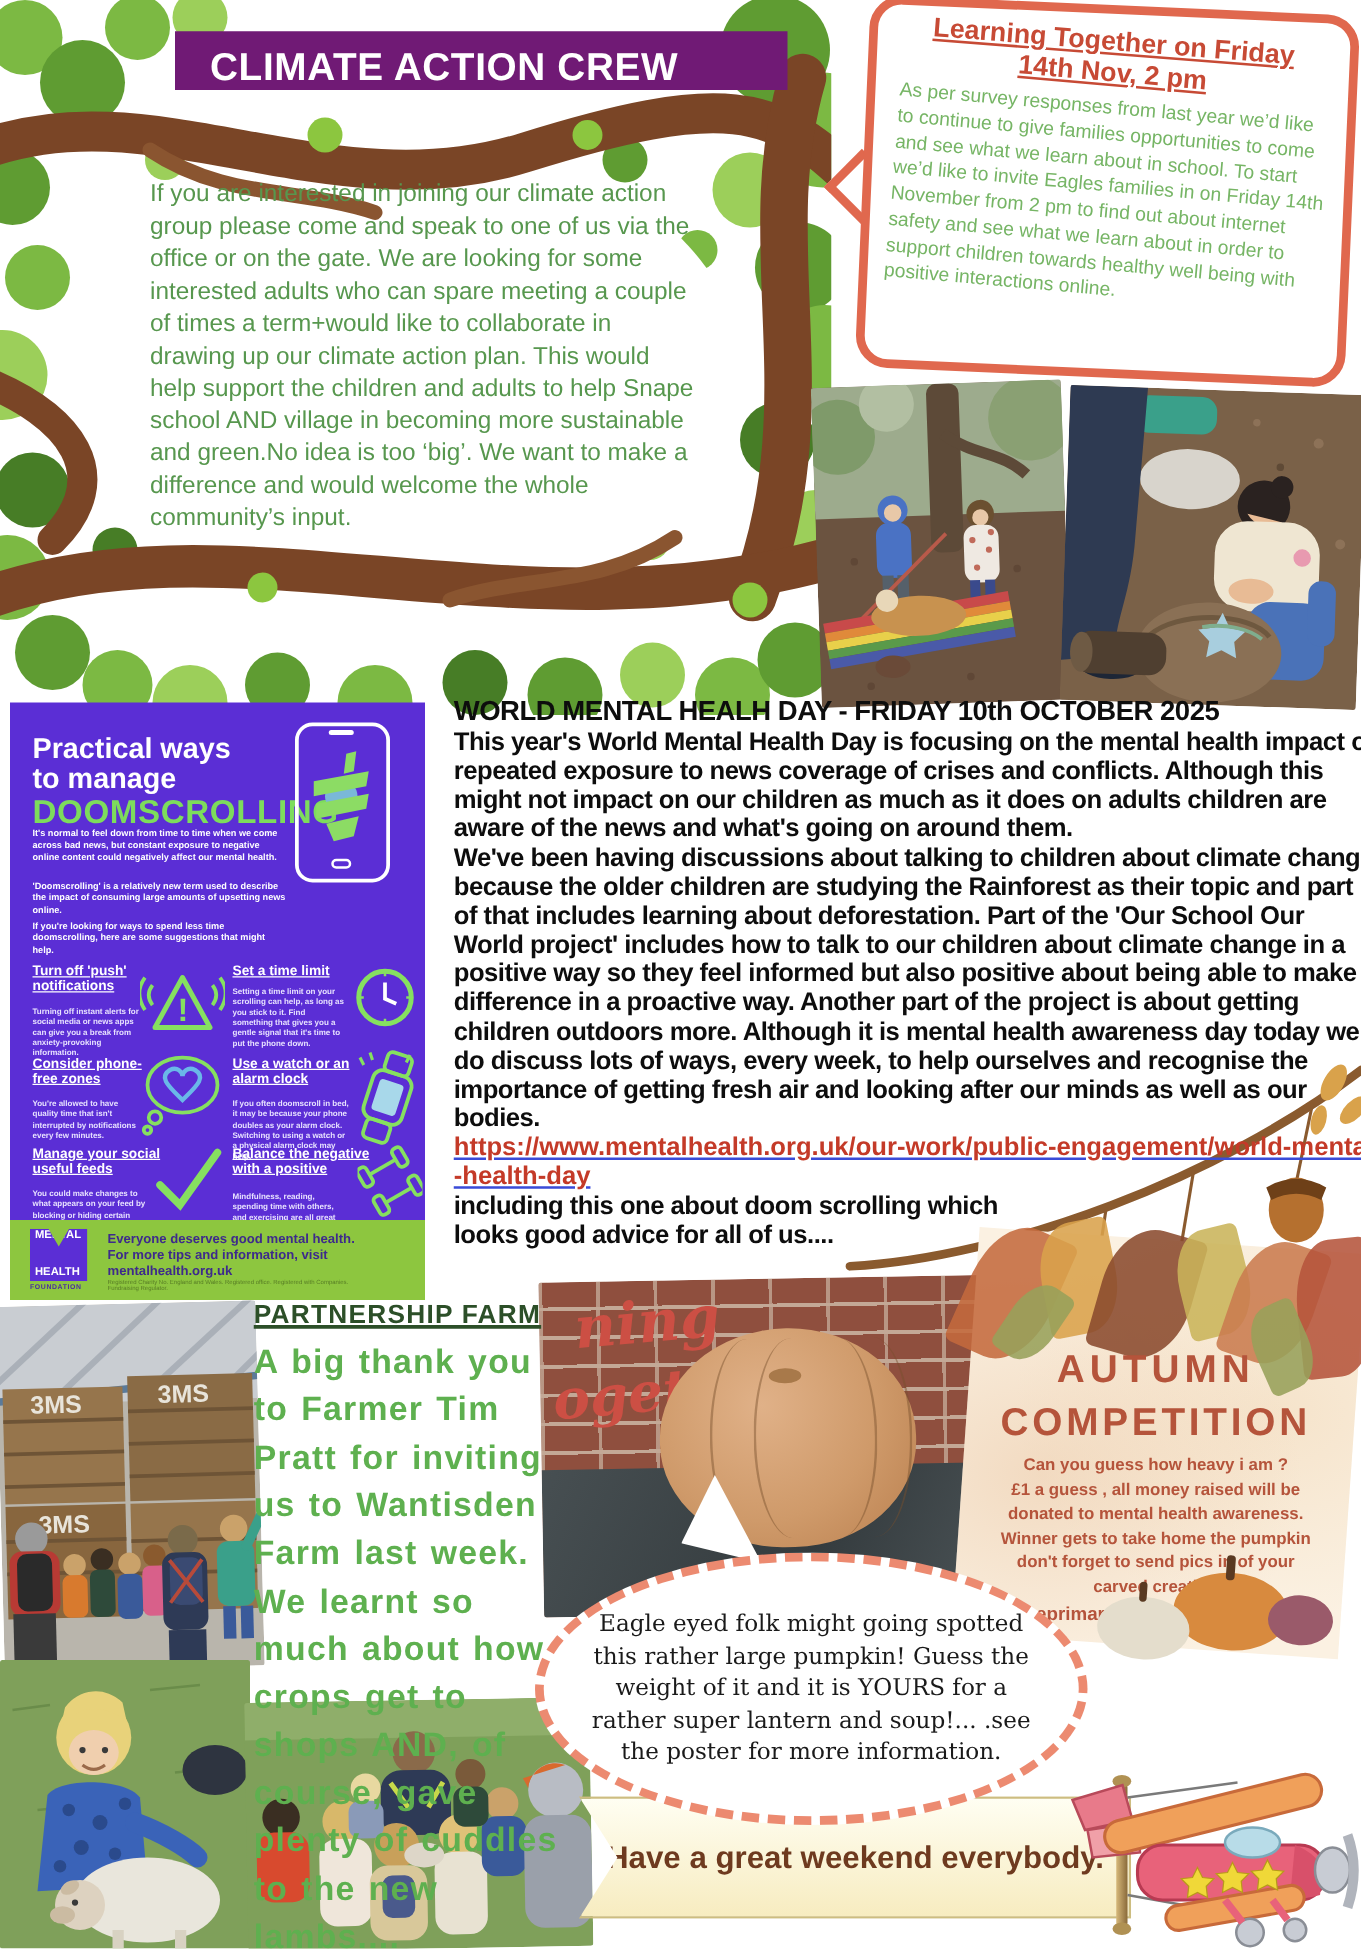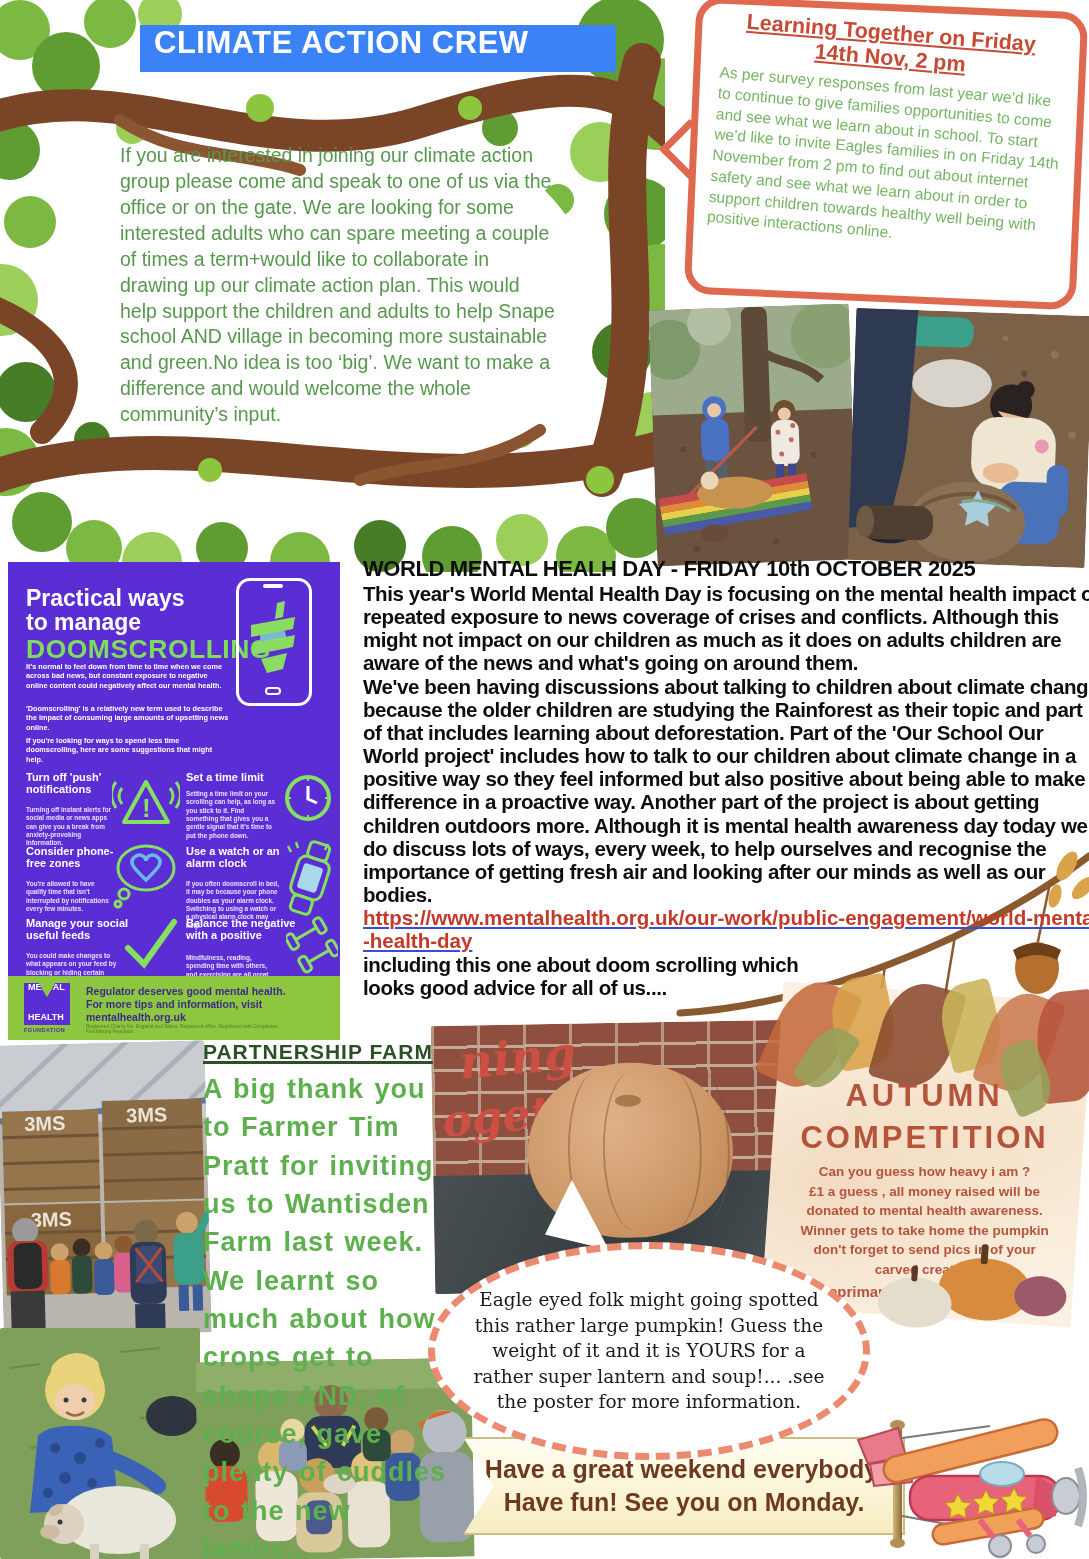--- a/index.html
+++ b/index.html
@@ -1,22 +1,22 @@
 <!DOCTYPE html>
 <html><head>
 <meta charset="utf-8">
 <style>
   html,body{margin:0;padding:0;background:#fff;}
   #page{position:relative;width:1089px;height:1559px;background:#fff;overflow:hidden;
         font-family:"Liberation Sans",sans-serif;}
   .abs{position:absolute;}
 
   
-  #climate-header{left:140px;top:25px;width:462px;height:47px;background:#3b82f6;z-index:3;
-    display:flex;align-items:flex-start;padding-left:14px;}
+  #climate-header{left:140px;top:25px;width:462px;height:47px;background:#701a75;z-index:3;
+    display:flex;align-items:flex-end;padding-left:28px;}
   #climate-header span{color:#fff;font-weight:bold;font-size:31px;letter-spacing:.5px;}
   #climate-body{left:120px;top:143px;width:436px;z-index:3;color:#57974e;font-size:19.5px;
     line-height:1.33;font-weight:500;}
 
   
   #lt-bubble{left:690px;top:4px;width:392px;height:298px;background:#fff;border:7px solid #e0684e;
     border-radius:26px;transform:rotate(2.5deg);z-index:3;padding:10px 16px;box-sizing:border-box;}
   #lt-tail{left:668px;top:128px;width:36px;height:36px;background:#fff;border-left:7px solid #e0684e;
     border-bottom:7px solid #e0684e;transform:rotate(45deg);z-index:3;}
   .lt-title{color:#c74a35;font-weight:bold;font-size:21.5px;text-align:center;
@@ -43,21 +43,21 @@
   #pumpkin-fruit{left:95px;top:40px;width:205px;height:175px;border-radius:50% 50% 48% 48%;
     background:radial-gradient(circle at 40% 35%,#e0b188,#cf9a6a 55%,#b97f4e);}
   .pumpkin-ridge{top:8px;width:60px;height:160px;border-radius:50%;border-left:2px solid rgba(120,80,45,.45);}
   .sign-frag{color:#cc4f44;font-family:"DejaVu Serif",serif;font-weight:bold;font-style:italic;}
 
   
   #doom{left:8px;top:562px;width:332px;height:478px;background:#5b2ed5;z-index:2;}
   #doom .t1,#doom .t2{color:#fff;font-weight:bold;font-size:23px;line-height:1.05;}
   #doom .t3{color:#7ddc5c;font-weight:bold;font-size:26.5px;letter-spacing:.5px;}
   .doom-intro{color:#fff;font-weight:bold;font-size:7.3px;line-height:1.3;}
-  .tip-title{color:#fff;font-weight:bold;font-size:11px;line-height:1.05;}
+  .tip-title{color:#fff;font-weight:bold;font-size:11px;line-height:1.05;text-decoration:underline;}
   .tip-body{color:#e8e2ff;font-weight:bold;font-size:6.4px;line-height:1.3;}
   #doom-footer{left:0;top:414px;width:332px;height:64px;background:#8dc63f;}
   #mhf-logo{left:16px;top:7px;width:46px;height:42px;background:#5b2ed5;
     clip-path:polygon(0 0,32% 0,50% 34%,68% 0,100% 0,100% 100%,0 100%);
     display:flex;flex-direction:column;justify-content:space-between;padding:0 0 3px 4px;box-sizing:border-box;}
   #mhf-logo div{color:#fff;font-weight:bold;font-size:9px;line-height:1;}
   #mhf-foundation{left:16px;top:51px;font-size:5.5px;color:#4a2f9e;font-weight:bold;letter-spacing:.5px;}
   .doom-footer-line{color:#3d2a8c;font-weight:bold;font-size:10.5px;line-height:1.25;}
   #doom-smallprint{color:#4a6b1e;font-size:6px;transform:scale(.8);transform-origin:left top;opacity:.8;}
 
@@ -351,21 +351,21 @@
       </g>
     </svg>
 
     <div class="abs" id="doom-footer">
       <div class="abs" id="mhf-logo">
         <div>MENTAL</div>
         <div>HEALTH</div>
       </div>
       <div class="abs" id="mhf-foundation">FOUNDATION</div>
       <div class="abs" style="left:78px;top:9px">
-        <div class="doom-footer-line">Regulator deserves good mental health.</div>
+        <div class="doom-footer-line">Everyone deserves good mental health.</div>
         <div class="doom-footer-line">For more tips and information, visit mentalhealth.org.uk</div>
         <div id="doom-smallprint">Registered Charity No. England and Wales. Registered office. Registered with Companies. Fundraising Regulator.</div>
       </div>
     </div>
   </div>
 
   <svg class="abs" style="left:655px;top:848px;z-index:2" width="434" height="210" viewBox="0 0 434 210">
     <path d="M25,165 C150,158 320,95 434,8" fill="none" stroke="#8a5a2e" stroke-width="7" stroke-linecap="round"></path>
     <g stroke="#8a5a2e" stroke-width="2.5">
       <line x1="395" y1="35" x2="382" y2="98"></line>
@@ -583,21 +583,20 @@
         <circle cx="248" cy="74" r="22" fill="#b8bcc4"></circle>
         <path d="M226,72 a22 22 0 0 1 30,-18 l-34,10 z" fill="#d86a2e"></path>
         <rect x="222" y="94" width="54" height="90" rx="16" fill="#9aa0aa"></rect>
       </g>
       <ellipse cx="142" cy="124" rx="16" ry="10" fill="#ddd6c8"></ellipse>
     </svg>
   </div>
 
   <div class="abs" id="banner">
     <div>Have a great weekend everybody.</div>
-    <div>Have fun!   See you on Monday.</div>
   </div>
   <div class="abs" id="banner-pole"></div>
   <div class="abs pole-knob" style="left:890px;top:1420px"></div>
   <div class="abs pole-knob" style="left:890px;top:1538px"></div>
 
   <svg class="abs" style="left:840px;top:1398px;z-index:3" width="249" height="161" viewBox="0 0 249 161">
     <g stroke="#7a7a7a" stroke-width="2">
         <line x1="62" y1="40" x2="150" y2="28"></line>
         <line x1="62" y1="118" x2="140" y2="132"></line>
       </g>

